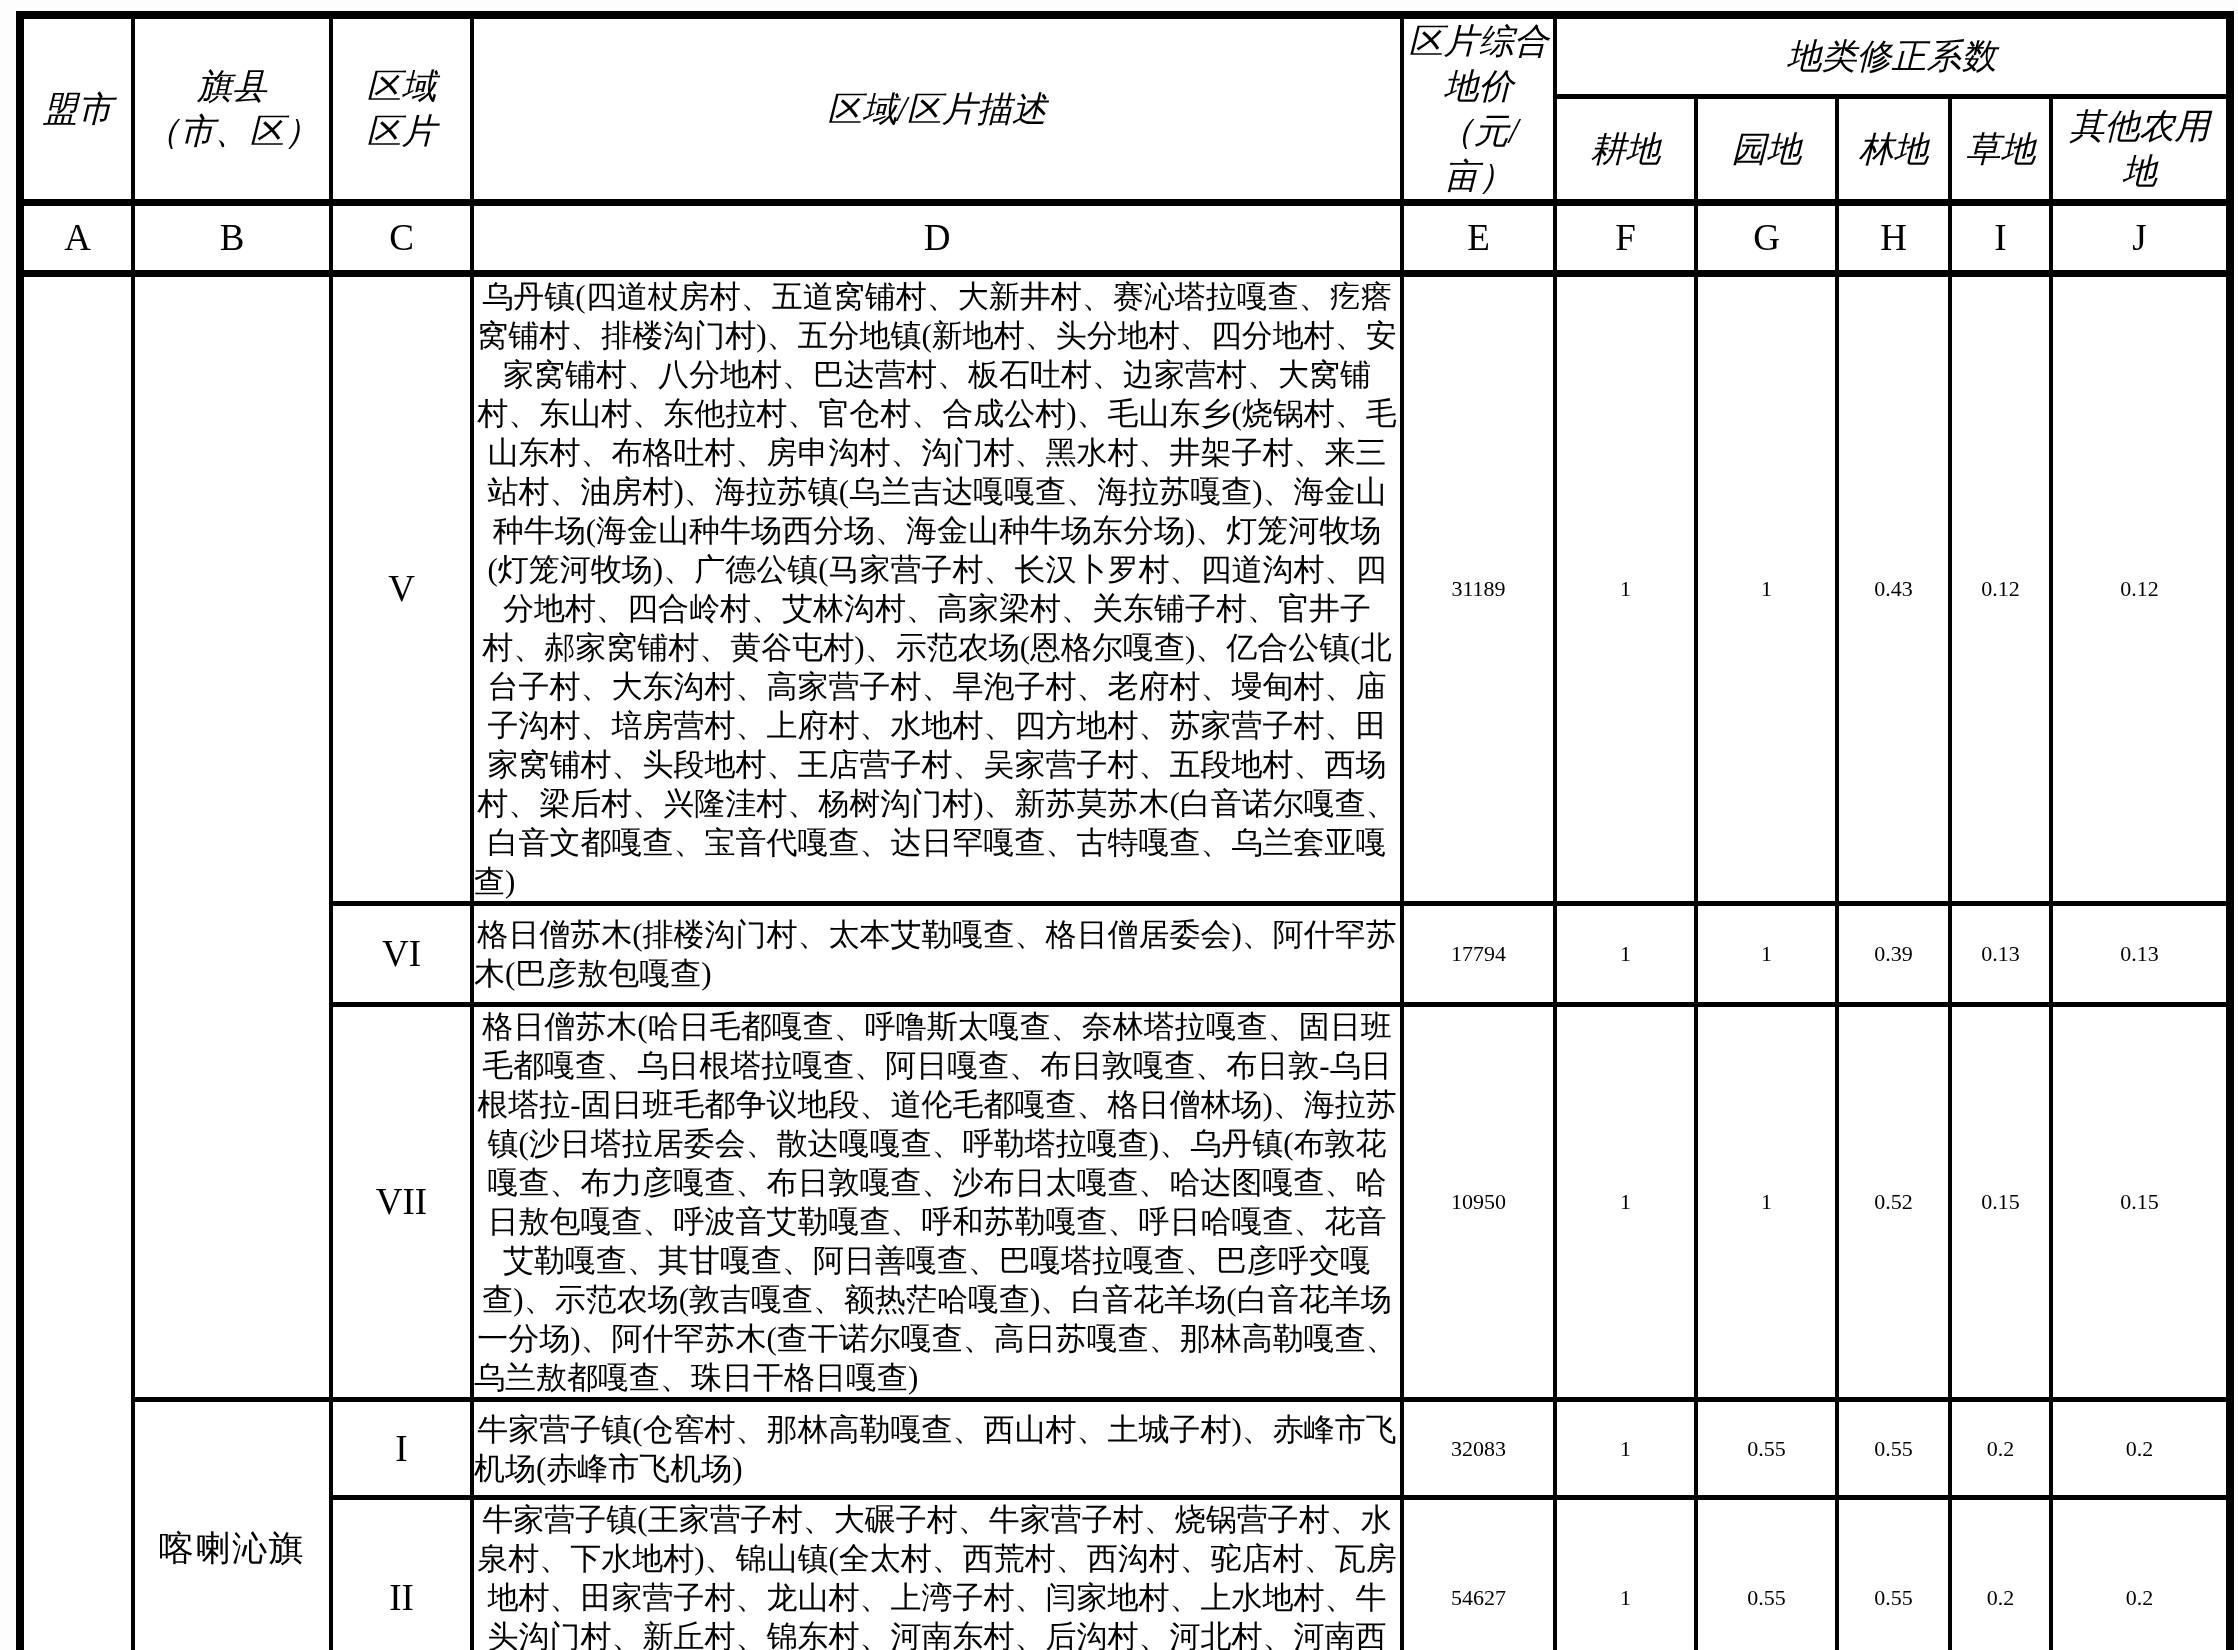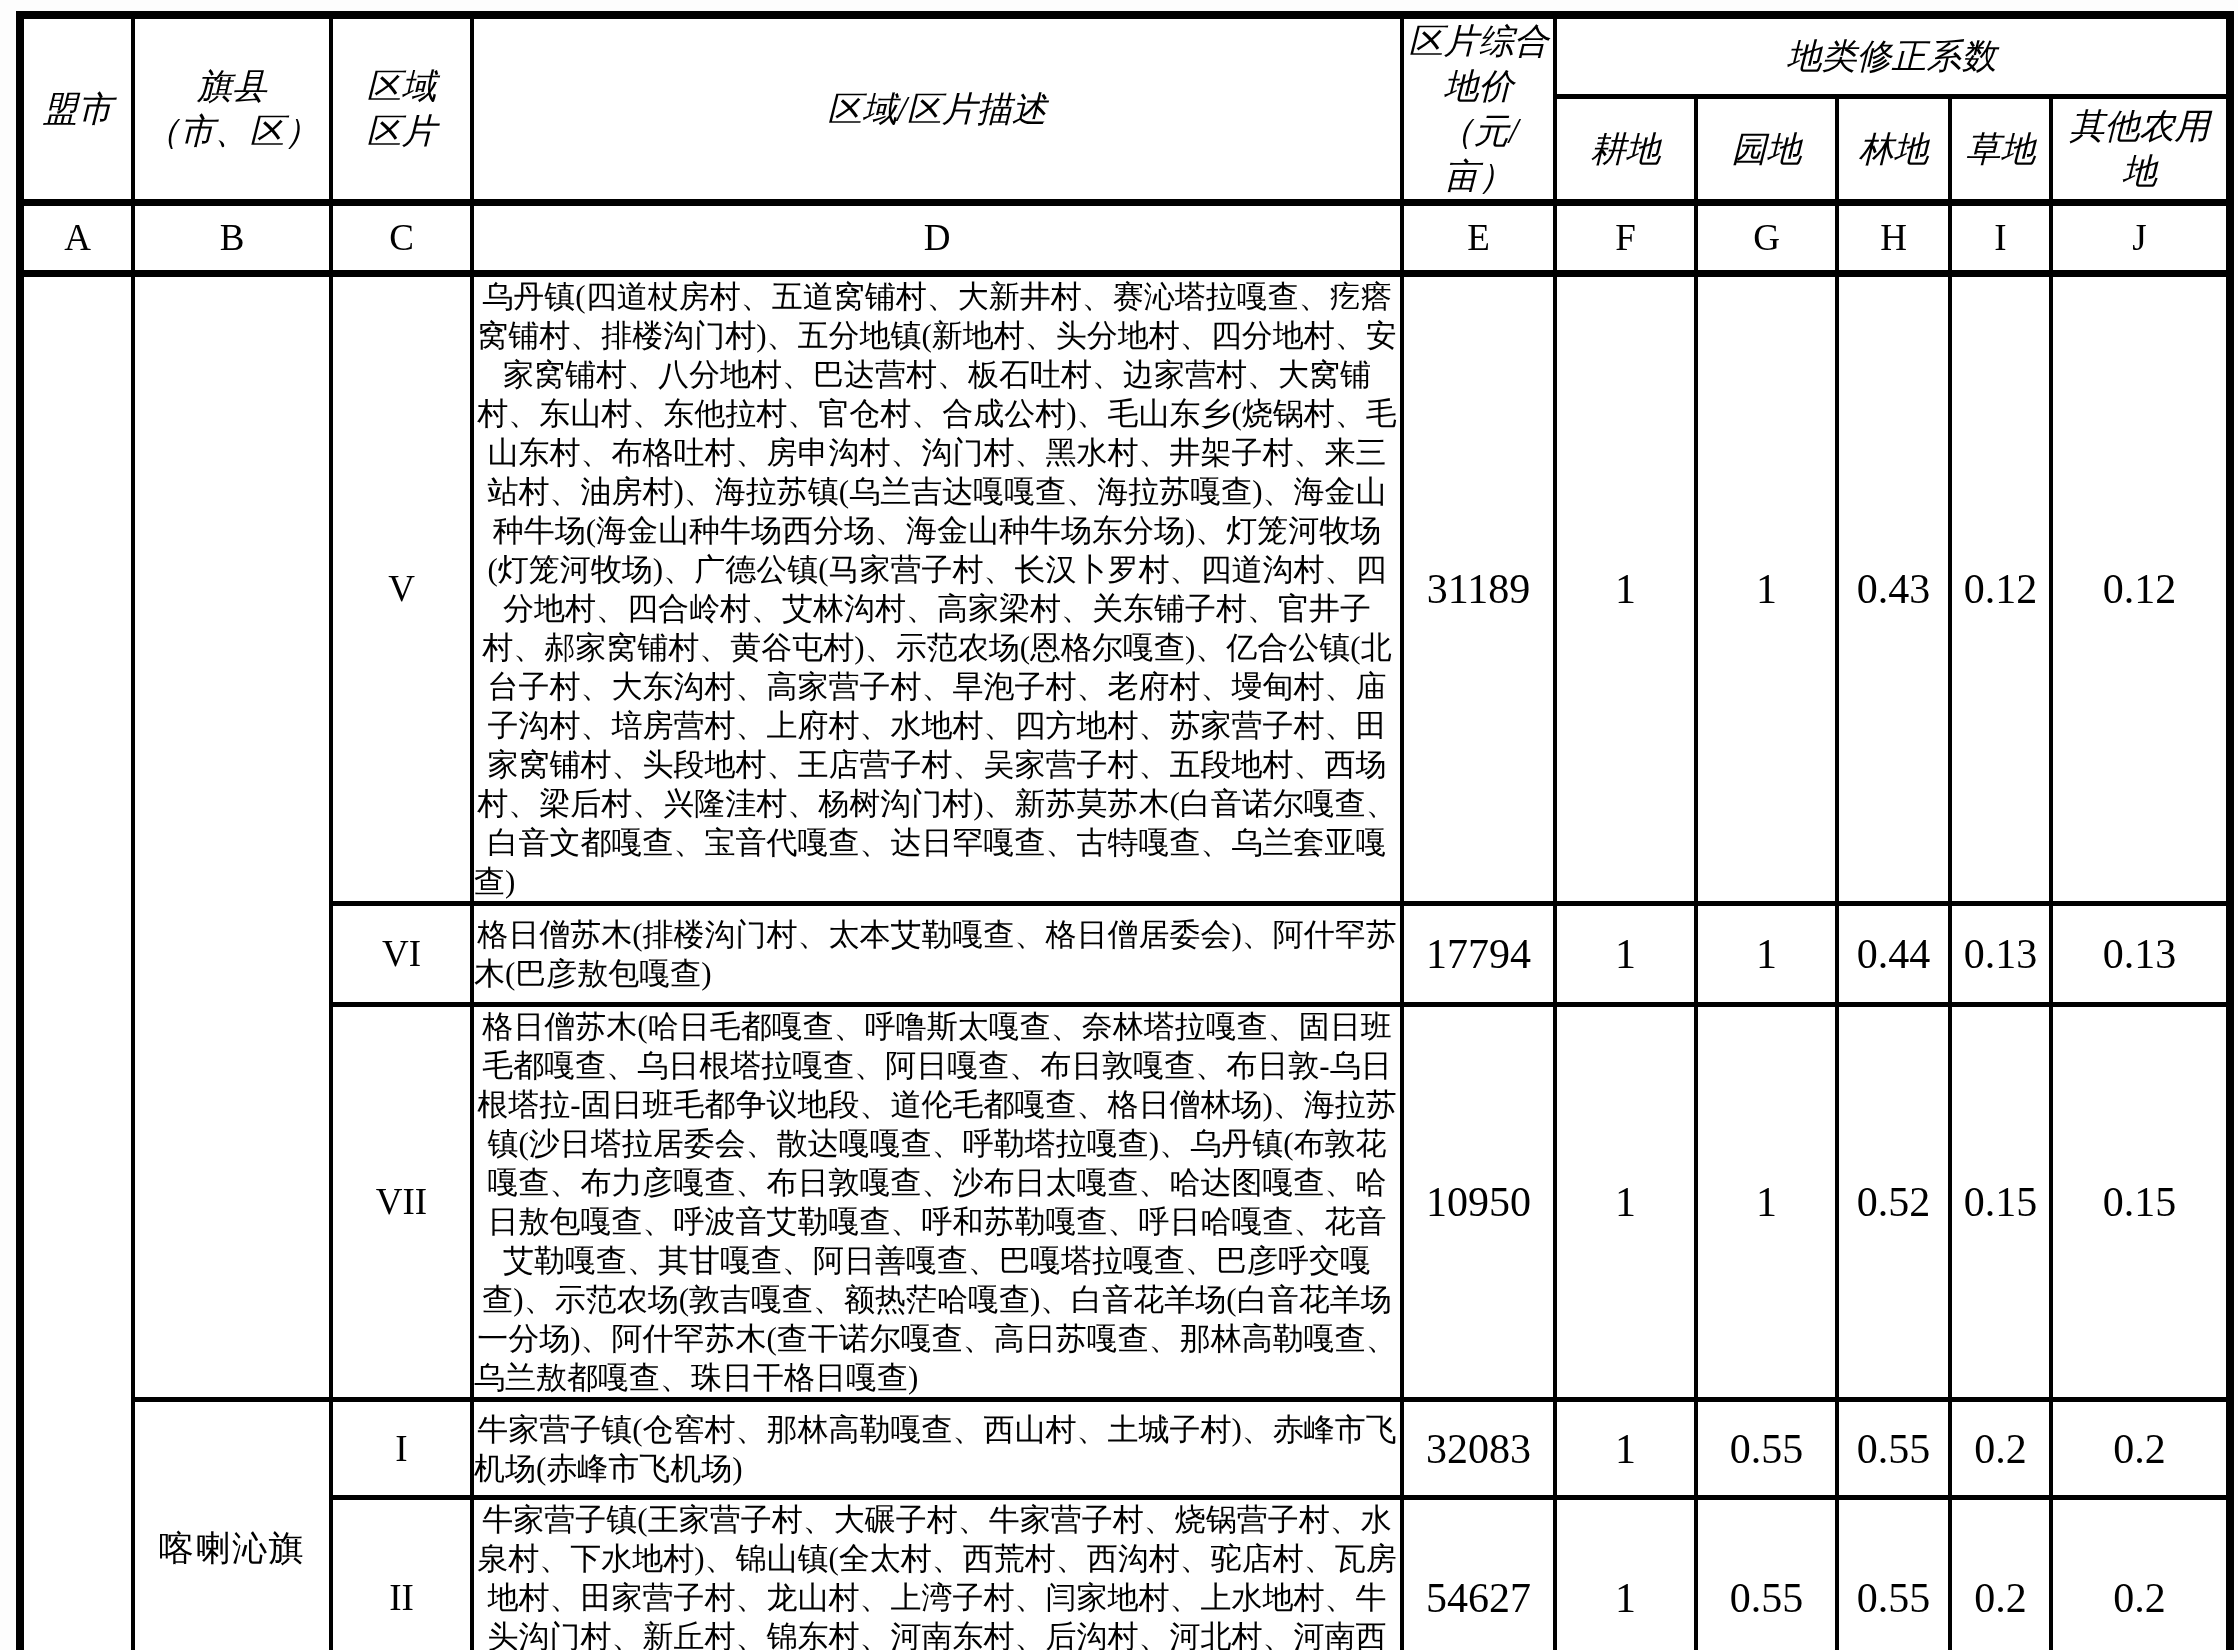--- a/index.html
+++ b/index.html
@@ -53,21 +53,21 @@
 
   .hcn {
     font-size: 35px;
     line-height: 45px;
     white-space: pre-line;
     font-style: italic;
   }
   .letter { font-size: 37px; line-height: 40px; }
   .zone   { font-size: 37px; line-height: 40px; }
   .banner { font-size: 35px; letter-spacing: 1.6px; }
-  .num    { font-size: 42px; }
+  .num    { font-size: 22px; }
   .desc {
     text-align: justify;
     text-align-last: left;
     vertical-align: middle;
     padding: 3.2px 8px 3.2px 6.4px;
     font-size: 31px;
     line-height: 39px;
     margin-left: 36px;
   }
 </style>
@@ -135,21 +135,21 @@
       <td class="num">0.12</td>
       <td class="num">0.12</td>
     </tr>
 
     <tr class="rVI">
       <td class="zone">VI</td>
       <td class="desc">格日僧苏木(排楼沟门村、太本艾勒嘎查、格日僧居委会)、阿什罕苏木(巴彦敖包嘎查)</td>
       <td class="num">17794</td>
       <td class="num">1</td>
       <td class="num">1</td>
-      <td class="num">0.44</td>
+      <td class="num">0.39</td>
       <td class="num">0.13</td>
       <td class="num">0.13</td>
     </tr>
 
     <tr class="rVII">
       <td class="zone">VII</td>
       <td class="desc">格日僧苏木(哈日毛都嘎查、呼噜斯太嘎查、奈林塔拉嘎查、固日班毛都嘎查、乌日根塔拉嘎查、阿日嘎查、布日敦嘎查、布日敦-乌日根塔拉-固日班毛都争议地段、道伦毛都嘎查、格日僧林场)、海拉苏镇(沙日塔拉居委会、散达嘎嘎查、呼勒塔拉嘎查)、乌丹镇(布敦花嘎查、布力彦嘎查、布日敦嘎查、沙布日太嘎查、哈达图嘎查、哈日敖包嘎查、呼波音艾勒嘎查、呼和苏勒嘎查、呼日哈嘎查、花音艾勒嘎查、其甘嘎查、阿日善嘎查、巴嘎塔拉嘎查、巴彦呼交嘎查)、示范农场(敦吉嘎查、额热茫哈嘎查)、白音花羊场(白音花羊场一分场)、阿什罕苏木(查干诺尔嘎查、高日苏嘎查、那林高勒嘎查、乌兰敖都嘎查、珠日干格日嘎查)</td>
       <td class="num">10950</td>
       <td class="num">1</td>
       <td class="num">1</td>

